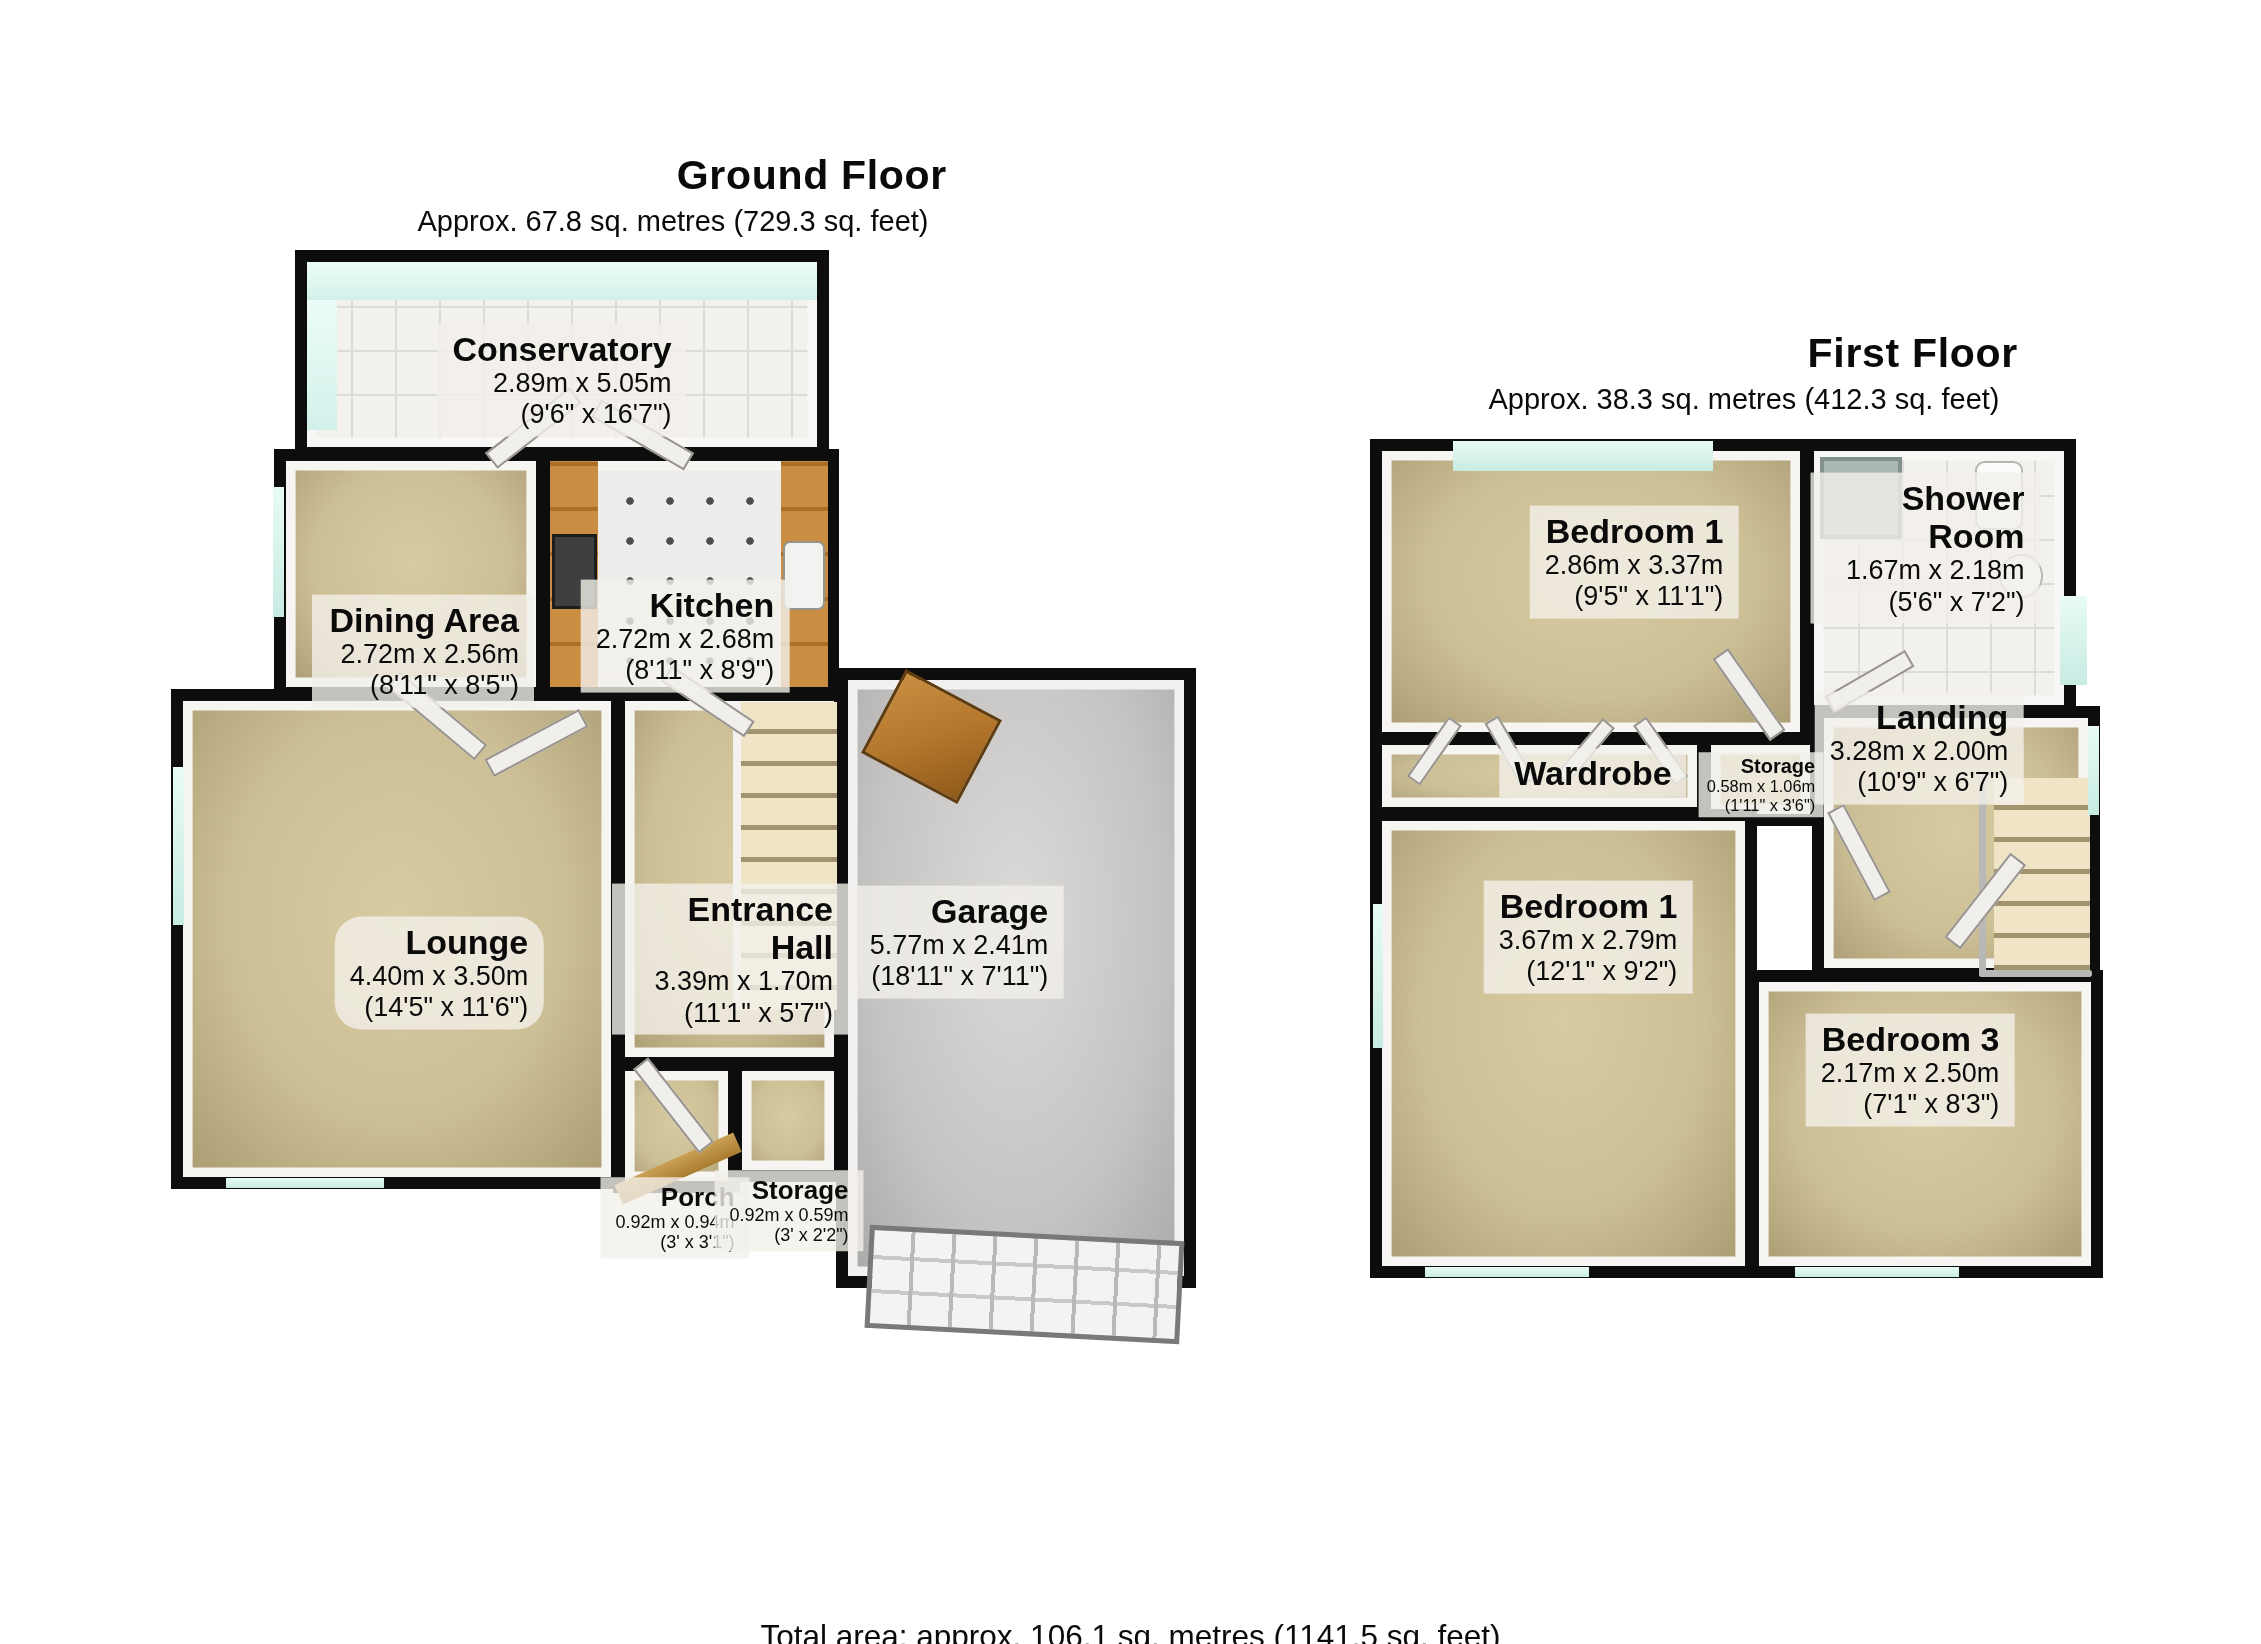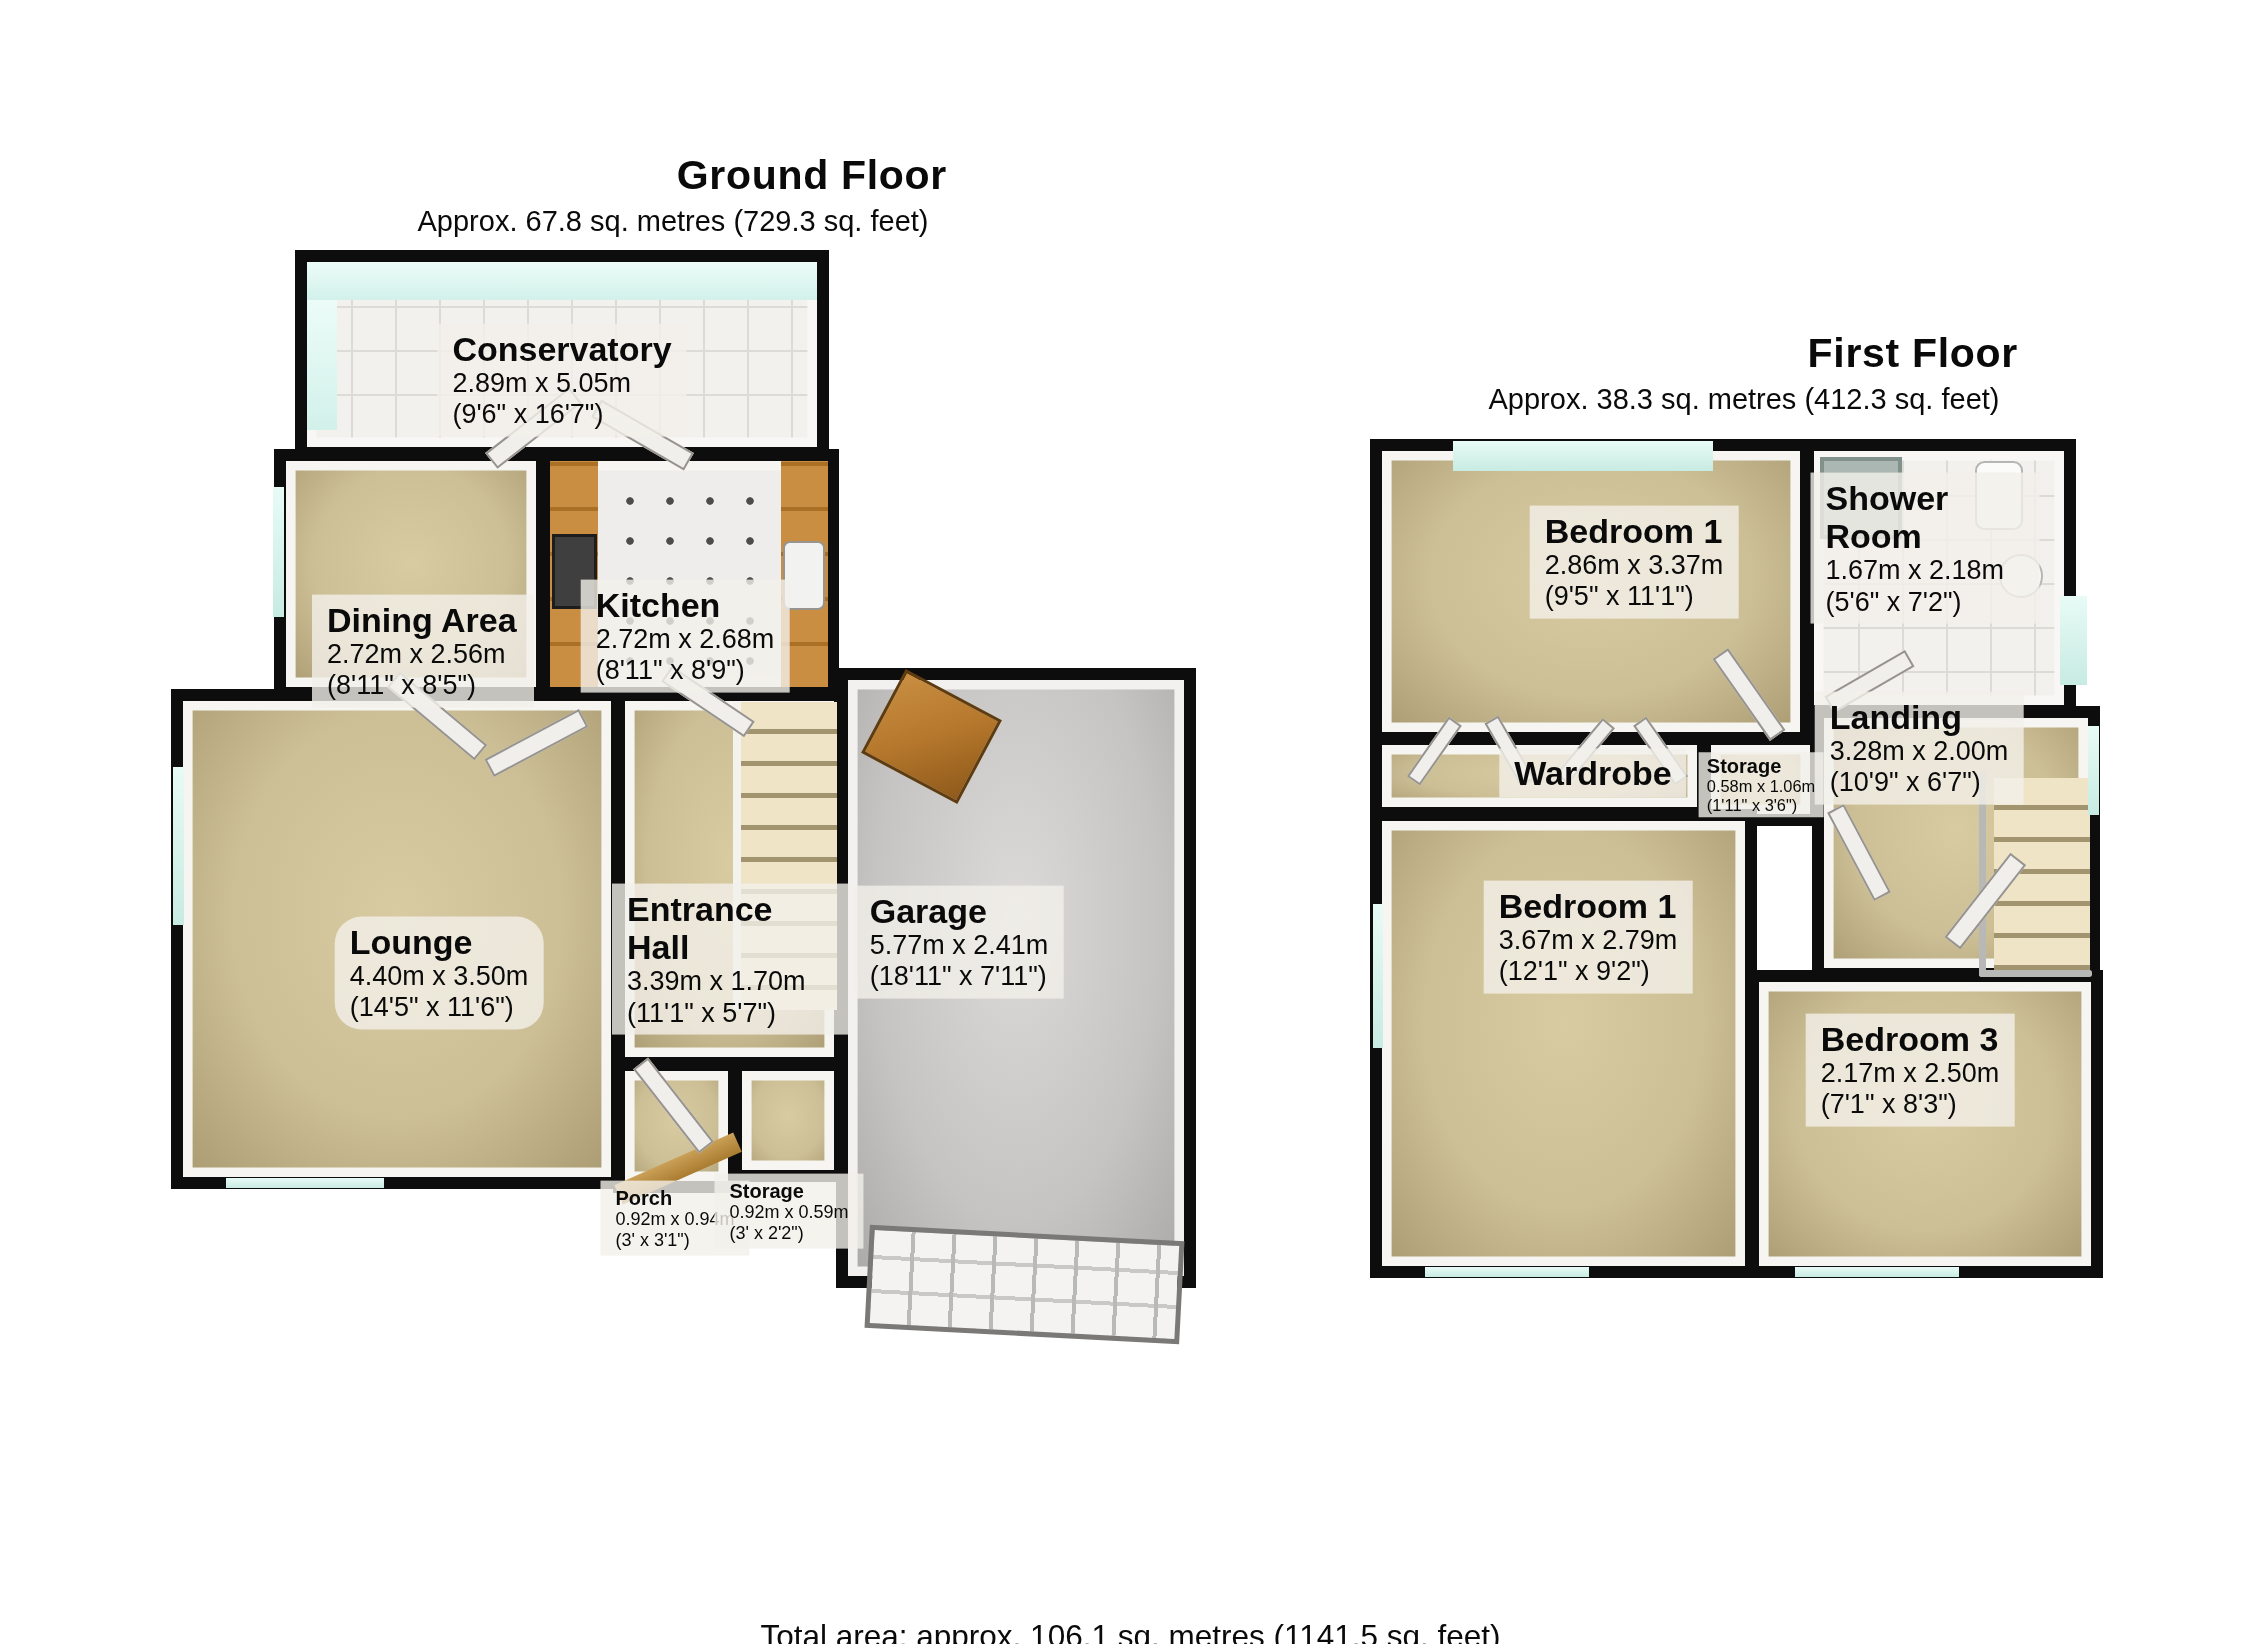--- a/index.html
+++ b/index.html
@@ -18,24 +18,24 @@
                              linear-gradient(90deg, #dcdbd6 2.1px, transparent 2.1px);
             background-size:44px 44px;box-shadow:inset 0 0 0 9.6px #f8f7f5;}
   .dots{background-color:#eeedeb;
         background-image:radial-gradient(#4c4c4c 3.4px, transparent 4.1px);
         background-size:40px 40px;background-position:20px 20px;
         box-shadow:inset 0 0 0 9.6px #f6f5f2;}
   .concrete{background:radial-gradient(ellipse at 50% 40%, #dbdad8 0%, #c5c4c2 60%, #a9a8a6 100%);
             box-shadow:inset 0 0 0 9.6px #f2f1ef;}
 
   .label{position:absolute;transform:translate(-50%,-50%);z-index:5;
-         background:rgba(242,240,234,0.8);text-align:left;padding:5.5px 15px;}
+         background:rgba(242,240,234,0.8);text-align:right;padding:5.5px 15px;}
   .label .rn{font-size:34px;font-weight:bold;line-height:1.12;}
   .label .rd{font-size:27px;line-height:1.18;}
-  .label.sm .rn{font-size:20px;}
+  .label.sm .rn{font-size:26px;}
   .label.sm .rd{font-size:18px;line-height:1.15;}
   .label.xs{padding:2.7px 8.2px;}
   .label.xs .rn{font-size:20px;}
   .label.xs .rd{font-size:16.4px;line-height:1.15;}
 
   .window{position:absolute;background:linear-gradient(#e8fbf6,#c7ebe2);z-index:2;}
   .glass-band{position:absolute;background:linear-gradient(#ecfcf8,#d2f1ea);z-index:2;}
   .door{position:absolute;background:#f1efec;border:2.1px solid #97948f;z-index:3;}
   .woodpanel{position:absolute;z-index:3;border:3.4px solid #5f3c10;
              background:linear-gradient(135deg,#c98e41 0%,#b5772c 50%,#8f5a1b 100%);}

